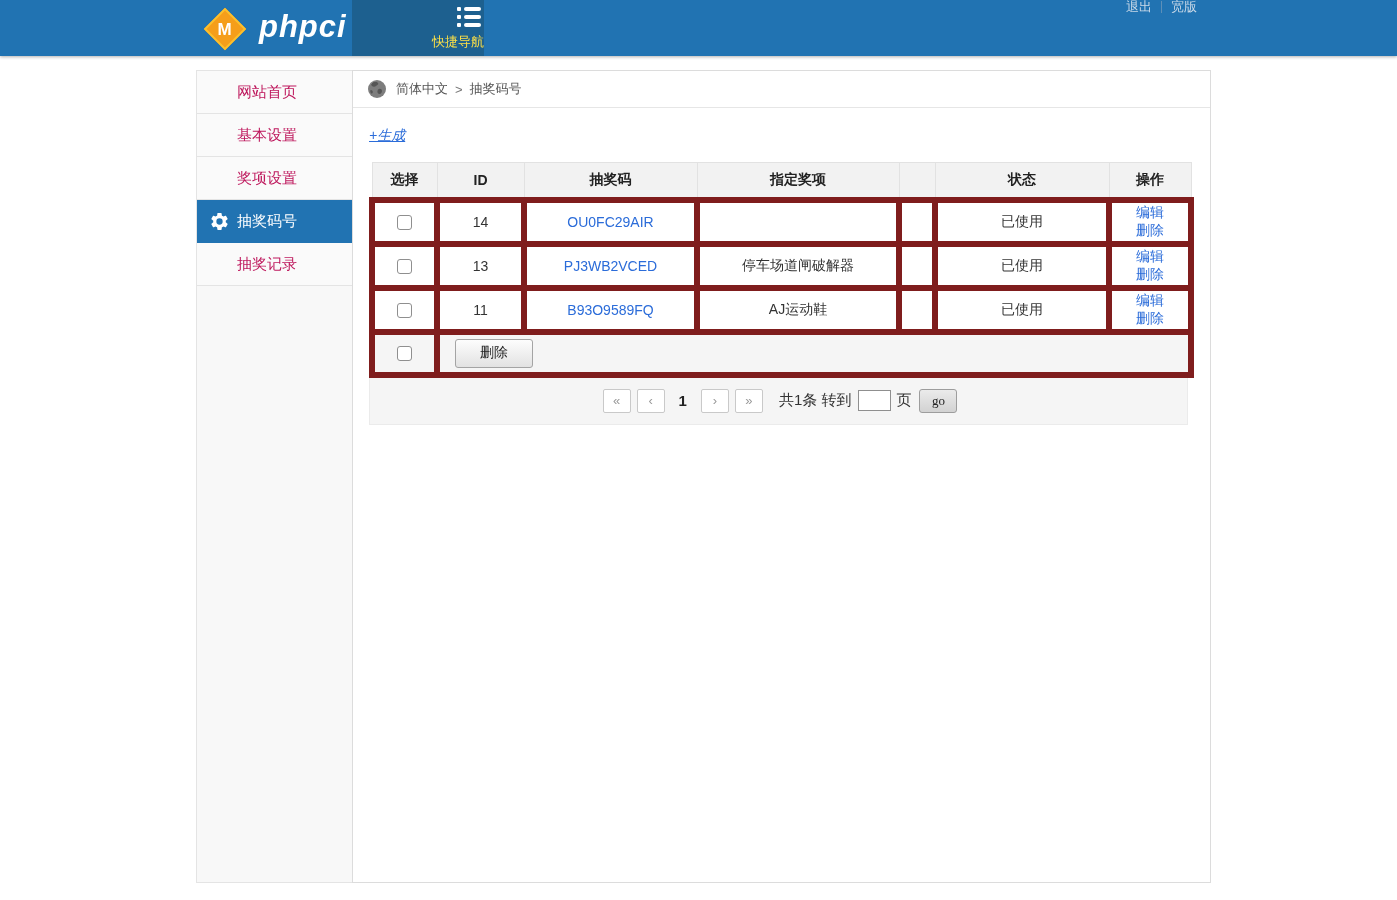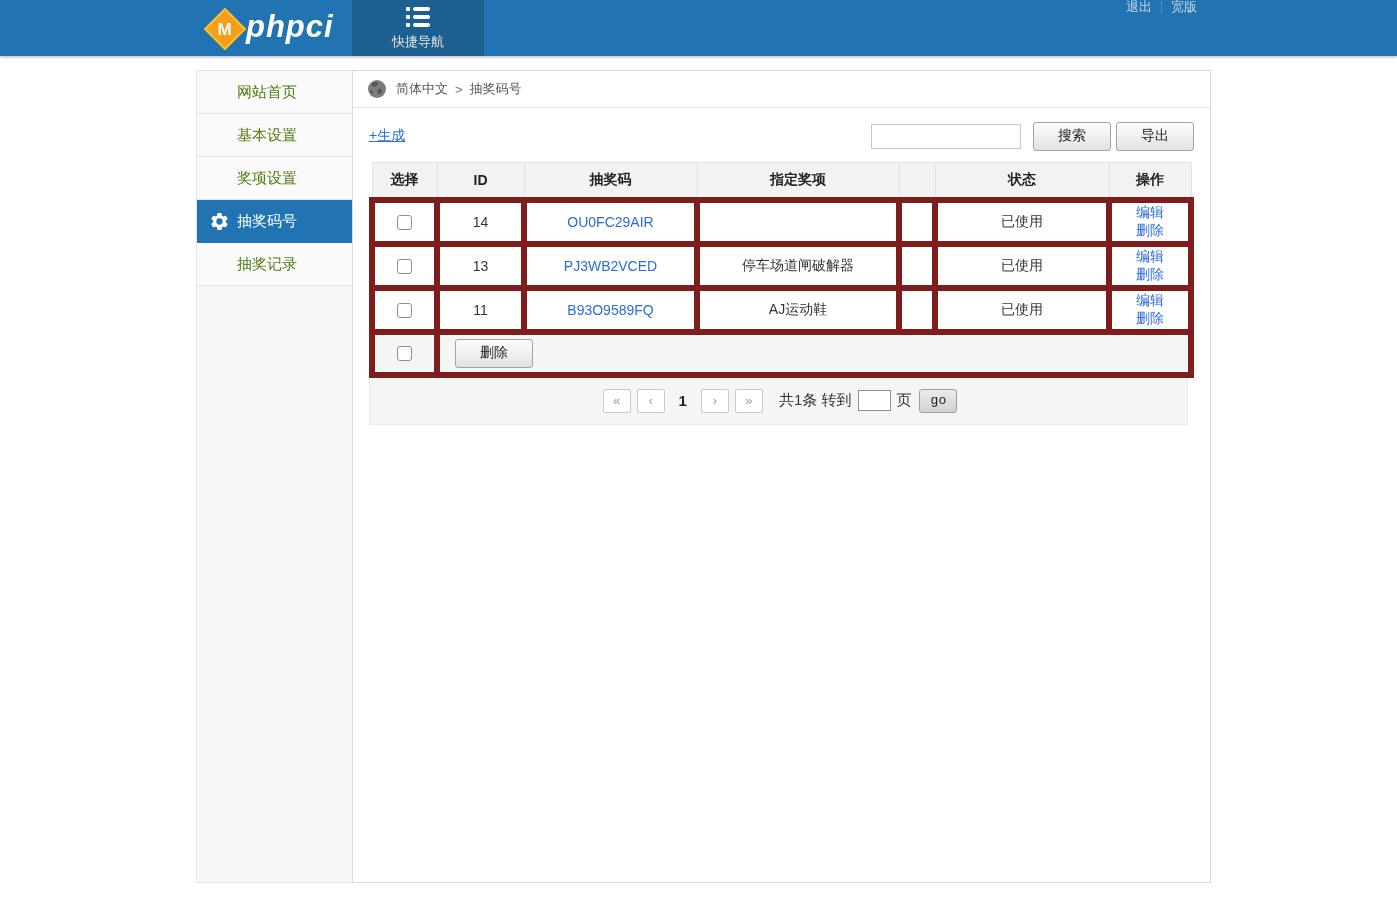--- a/index.html
+++ b/index.html
@@ -16,49 +16,49 @@
     font-family:"Liberation Sans","DejaVu Sans",sans-serif;color:#333;overflow:hidden;
   }
 
   
   .topbar{position:absolute;top:0;left:0;width:1397px;height:56px;background:var(--header-blue);
     box-shadow:0 1px 3px rgba(0,0,0,.3);}
   .logo{position:absolute;left:204px;top:9px;display:flex;align-items:center;}
   .logo-diamond{width:30px;height:30px;background:var(--logo-orange);border:2px solid var(--logo-orange-border);
     transform:rotate(45deg);display:flex;align-items:center;justify-content:center;margin:4px 6px 0 6px;}
   .logo-diamond span{transform:rotate(-45deg);color:#fff;font-weight:bold;font-size:17px;line-height:1;}
-  .logo-text{color:#fff;font-size:31px;font-weight:bold;font-style:italic;margin-left:0;letter-spacing:1px;}
+  .logo-text{color:#fff;font-size:31px;font-weight:bold;font-style:italic;margin-left:13px;letter-spacing:1px;}
   .quick-nav{position:absolute;left:352px;top:0;width:132px;height:56px;background:var(--nav-active-blue);
-    color:#e5e5e5;text-align:center;cursor:pointer;}
+    color:#fde047;text-align:right;cursor:pointer;}
   .quick-nav svg{margin-top:3px;}
   .quick-nav .qn-label{font-size:13px;margin-top:-2px;}
   .topbar-links{position:absolute;right:200px;top:0;display:flex;align-items:flex-start;
     font-size:13px;color:#c9d9e8;line-height:14px;margin-left:40px;}
   .topbar-links a{color:#c9d9e8;text-decoration:none;cursor:pointer;}
   .tl-divider{width:1px;height:12px;background:#5d8fb8;margin:1px 9px 0 9px;}
 
   
   .main{position:absolute;top:70px;left:196px;width:1002px;height:813px;display:flex;}
 
   .sidebar{width:156px;flex:none;background:#f8f8f8;border:1px solid #e4e4e4;border-right:none;}
-  .side-item{height:43px;line-height:42px;padding-left:40px;font-size:15px;color:#4d7c0f;
+  .side-item{height:43px;line-height:42px;padding-left:40px;font-size:15px;color:#be185d;
     border-bottom:1px solid #e4e4e4;position:relative;cursor:pointer;background:#fafafa;}
   .side-item.active{background:var(--header-blue);color:#fff;border-bottom-color:var(--header-blue);}
   .side-item .gear{position:absolute;left:12px;top:11px;display:none;}
   .side-item.active .gear{display:block;}
 
   .panel{flex:1;background:#fff;border:1px solid #dcdcdc;}
 
   .breadcrumb{height:37px;border-bottom:1px solid #e6e6e6;display:flex;align-items:center;
     padding:0 14px;font-size:13px;color:#555;}
   .breadcrumb .crumb-sep{margin:0 7px;color:#777;}
   .breadcrumb svg{margin-right:9px;}
 
   .toolbar{display:flex;align-items:center;justify-content:space-between;margin:13px 16px 11px 16px;height:30px;}
-  .gen-link{color:var(--link-blue);text-decoration:underline;font-size:14px;cursor:pointer;}
+  .gen-link{color:var(--link-blue);text-decoration:underline;font-size:14px;cursor:pointer;font-style:italic;}
   .toolbar-right{display:flex;align-items:center;}
   .search-input{width:150px;height:25px;border:1px solid #c6c6c6;padding:0 5px;font-size:13px;margin-right:7px;outline:none;}
   .btn{height:29px;min-width:78px;padding:0 22px;background:linear-gradient(#fdfdfd,#e2e2e2);
     border:1px solid #a4a4a4;border-radius:3px;font-size:14px;color:#222;margin-left:5px;cursor:pointer;
     font-family:inherit;}
 
   
   table.data{border-collapse:collapse;margin:0 16px;width:819px;table-layout:fixed;font-size:14px;}
   table.data th{height:37px;background:#f2f2f2;font-weight:bold;color:#222;border:1px solid #e2e2e2;text-align:center;}
   table.data td{height:34px;border:6px solid #7f1d1d;text-align:center;color:#333;background:#fff;}
@@ -74,21 +74,21 @@
   
   .pager{margin:0 16px;width:819px;height:47px;background:#f5f5f5;border:1px solid #ebebeb;border-top:none;
     display:flex;align-items:center;justify-content:center;font-size:14px;color:#333;}
   .page-btn{width:28px;height:24px;background:#fff;border:1px solid #c9c9c9;border-radius:2px;color:#999;
     font-size:13px;display:flex;align-items:center;justify-content:center;margin:0 3px;cursor:pointer;}
   .page-current{font-size:15px;font-weight:bold;margin:0 11px;color:#222;}
   .pager .total-text{margin-left:13px;font-size:15px;}
   .page-input{width:33px;height:21px;border:1px solid #8f8f8f;margin:0 5px 0 7px;outline:none;}
   .page-label{font-size:15px;}
   .go-btn{width:38px;height:24px;background:linear-gradient(#ebebeb,#d2d2d2);border:1px solid #9d9d9d;
-    border-radius:3px;font-size:13px;color:#222;margin-left:8px;cursor:pointer;font-family:Liberation Mono, monospace;}
+    border-radius:3px;font-size:13px;color:#222;margin-left:8px;cursor:pointer;font-family:Liberation Serif, serif;}
 </style>
 </head>
 <body>
 
 <div class="topbar">
   <div class="logo">
     <div class="logo-diamond">
       <span>M</span>
     </div>
     <div class="logo-text">phpci</div>
@@ -137,25 +137,20 @@
         <path fill="#555555" d="M5 4c2-2 5-1.5 6 0s-1 2-2 3-3 1-4 0-1-2 0-3zm7 6c1.5-.5 3 .5 3 2s-1 3-2.5 3-2.5-1.5-2-3 .5-1.7 1.5-2zM4 11c1 0 2 1 1.8 2.2S4.5 15 3.8 14 3 11 4 11z"></path>
         <path fill="#ffffff" opacity="0.35" d="M3 7c1-3 4-5 7-5-4 0-6 2-7 5z"></path>
       </svg>
       <span>简体中文</span>
       <span class="crumb-sep">&gt;</span>
       <span>抽奖码号</span>
     </div>
 
     <div class="toolbar">
       <a class="gen-link">+生成</a>
-      <div class="toolbar-right">
-        <input class="search-input" type="text" value="" style="">
-        <button class="btn">搜索</button>
-        <button class="btn">导出</button>
-      </div>
     </div>
 
     <table class="data">
       <colgroup>
         <col style="width:65px">
           <col style="width:87px">
           <col style="width:173px">
         <col style="width:202px">
           <col style="width:36px">
           <col style="width:174px">

